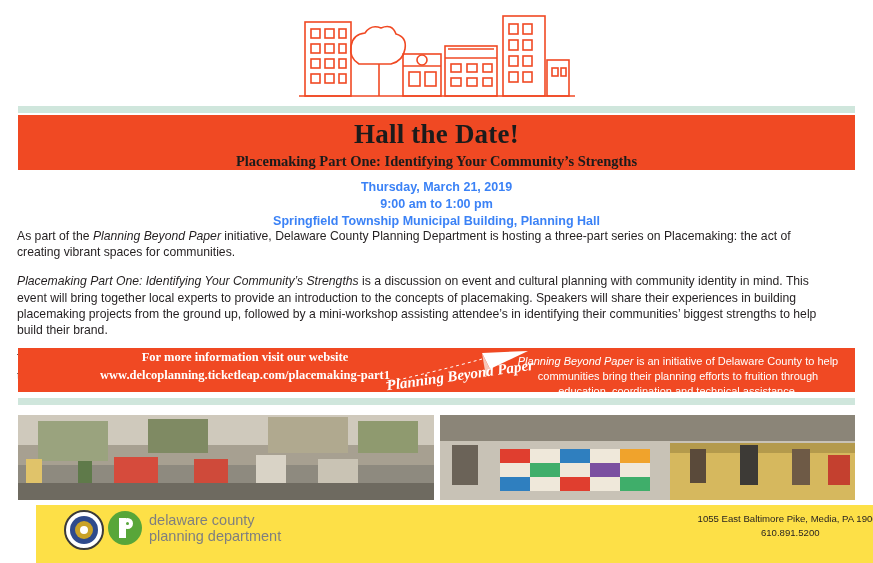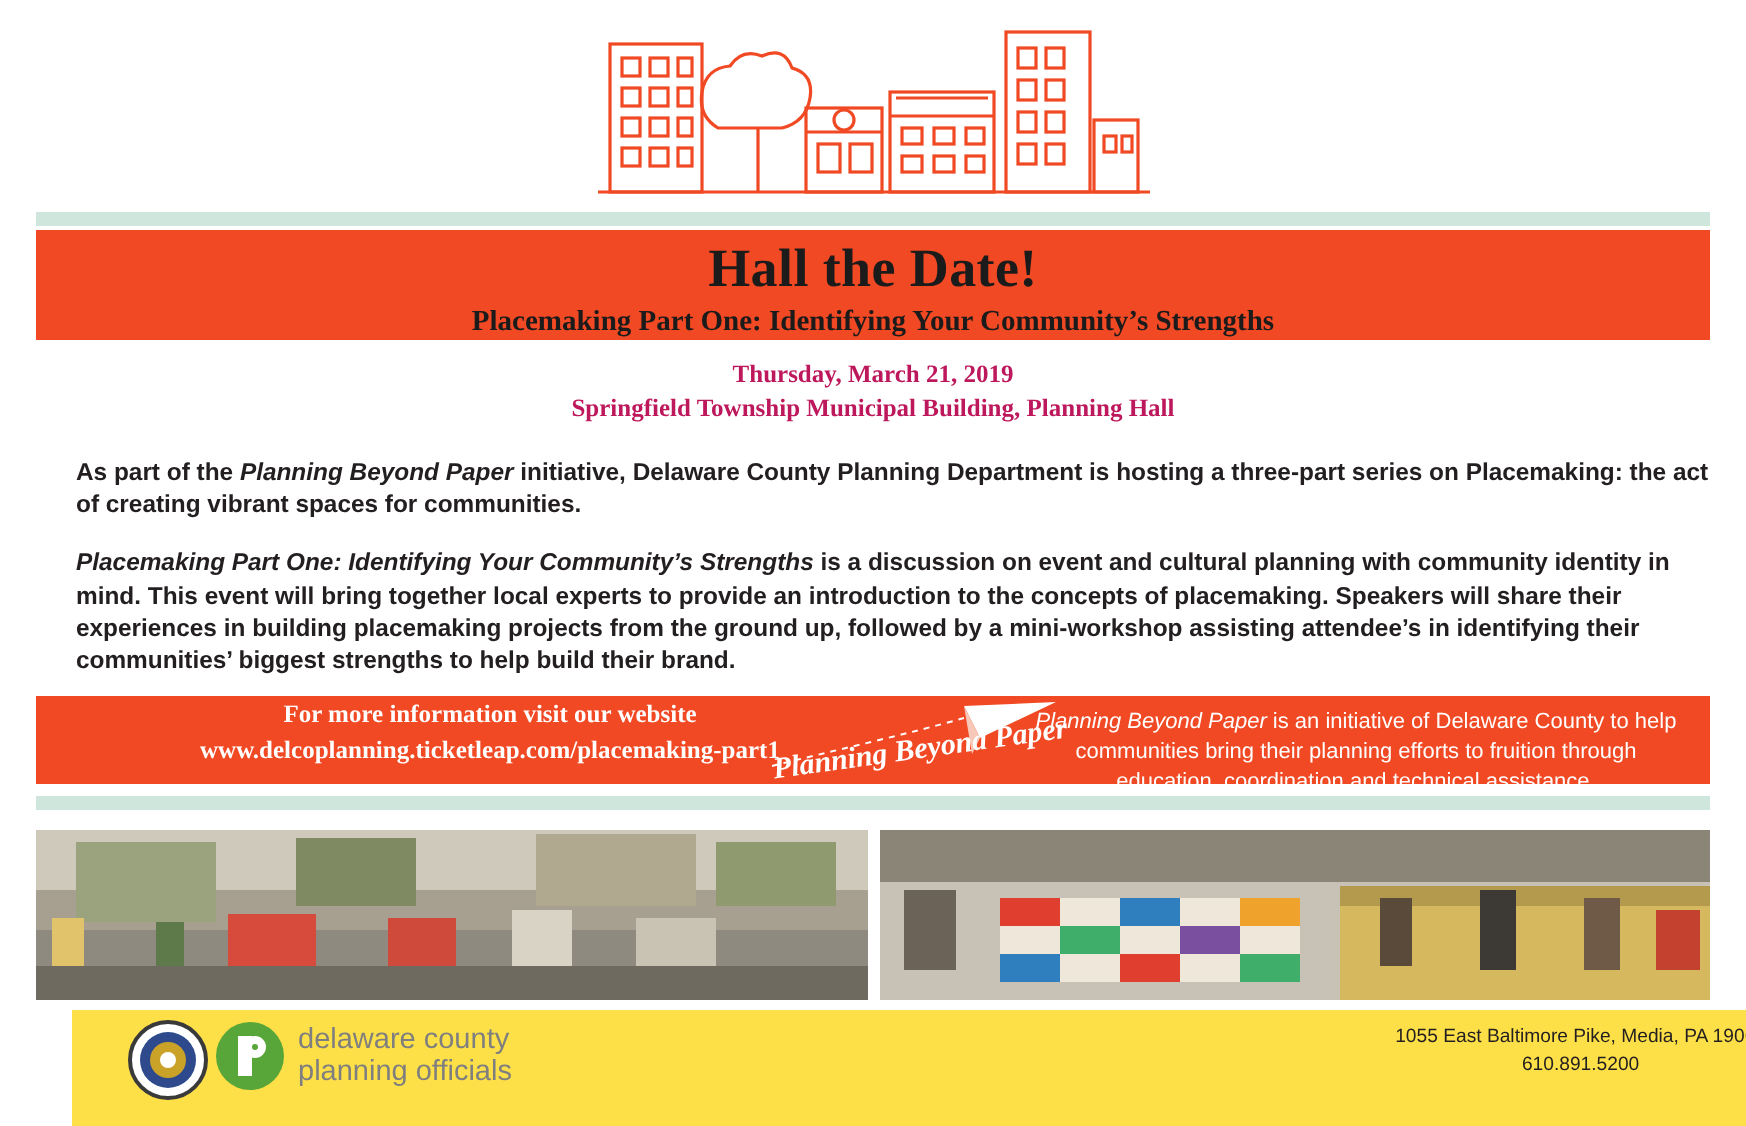--- a/index.html
+++ b/index.html
@@ -75,37 +75,36 @@
     line-height: 1.1;
   }
 
   
   .event-details {
     position: absolute;
     top: 179px;
     left: 18px;
     width: 837px;
     text-align: center;
-    font-family: Liberation Serif, serif;
+    font-family: Liberation Sans, sans-serif;
     font-weight: bold;
     font-size: 12.5px;
     line-height: 1.35;
-    color: #be185d;
+    color: #3b82f6;
   }
 
   
   .body-copy {
     position: absolute;
     top: 228px;
-    left: 38px;
+    left: 17px;
     width: 819px;
     font-size: 12.2px;
     line-height: 1.33;
     color: #231f20;
-    font-weight: bold;
   }
   .body-copy p {
     margin: 0 0 13px 0;
   }
   .body-copy .ital {
     font-style: italic;
   }
 
   
   .cta-band {
@@ -310,20 +309,21 @@
 
   <div class="mint-rule top"></div>
 
   <div class="title-banner">
     <h1 class="big">Hall the Date!</h1>
     <h2 class="sub">Placemaking Part One: Identifying Your Community’s Strengths</h2>
   </div>
 
   <div class="event-details">
     <div>Thursday, March 21, 2019</div>
+    <div>9:00 am to 1:00 pm</div>
     <div>Springfield Township Municipal Building, Planning Hall</div>
   </div>
 
   <div class="body-copy">
     <p><span>As part of the </span><span class="ital">Planning Beyond Paper</span><span> initiative, Delaware County Planning Department is hosting a three-part series on Placemaking: the act of creating vibrant spaces for communities.</span></p>
     <p><span class="ital">Placemaking Part One: Identifying Your Community’s Strengths</span><span> is a discussion on event and cultural planning with community identity in mind. This event will bring together local experts to provide an introduction to the concepts of placemaking. Speakers will share their experiences in building placemaking projects from the ground up, followed by a mini-workshop assisting attendee’s in identifying their communities’ biggest strengths to help build their brand.</span></p>
     <p>This event is geared toward elected officials, municipal staff, professional planners and economic development officials, and non-profit leaders looking to make a lasting impact on their community.</p>
   </div>
 
   <div class="cta-band">
@@ -402,21 +402,21 @@
       <circle cx="20" cy="20" r="19" fill="#ffffff" stroke="#3a3a3a" stroke-width="2"></circle>
       <circle cx="20" cy="20" r="14" fill="#2e4a8c"></circle>
       <circle cx="20" cy="20" r="9" fill="#c9a227"></circle>
       <circle cx="20" cy="20" r="4" fill="#ffffff"></circle>
     </svg>
 
     <div class="dept-logo">
       <div class="dept-mark"></div>
       <div class="dept-text">
         <span class="l1">delaware county</span>
-        <span class="l2">planning officials</span>
+        <span class="l2">planning department</span>
       </div>
     </div>
 
     <div class="address">
       <div>1055 East Baltimore Pike, Media, PA 19063</div>
       <div>610.891.5200</div>
     </div>
   </div>
 
 </div>

